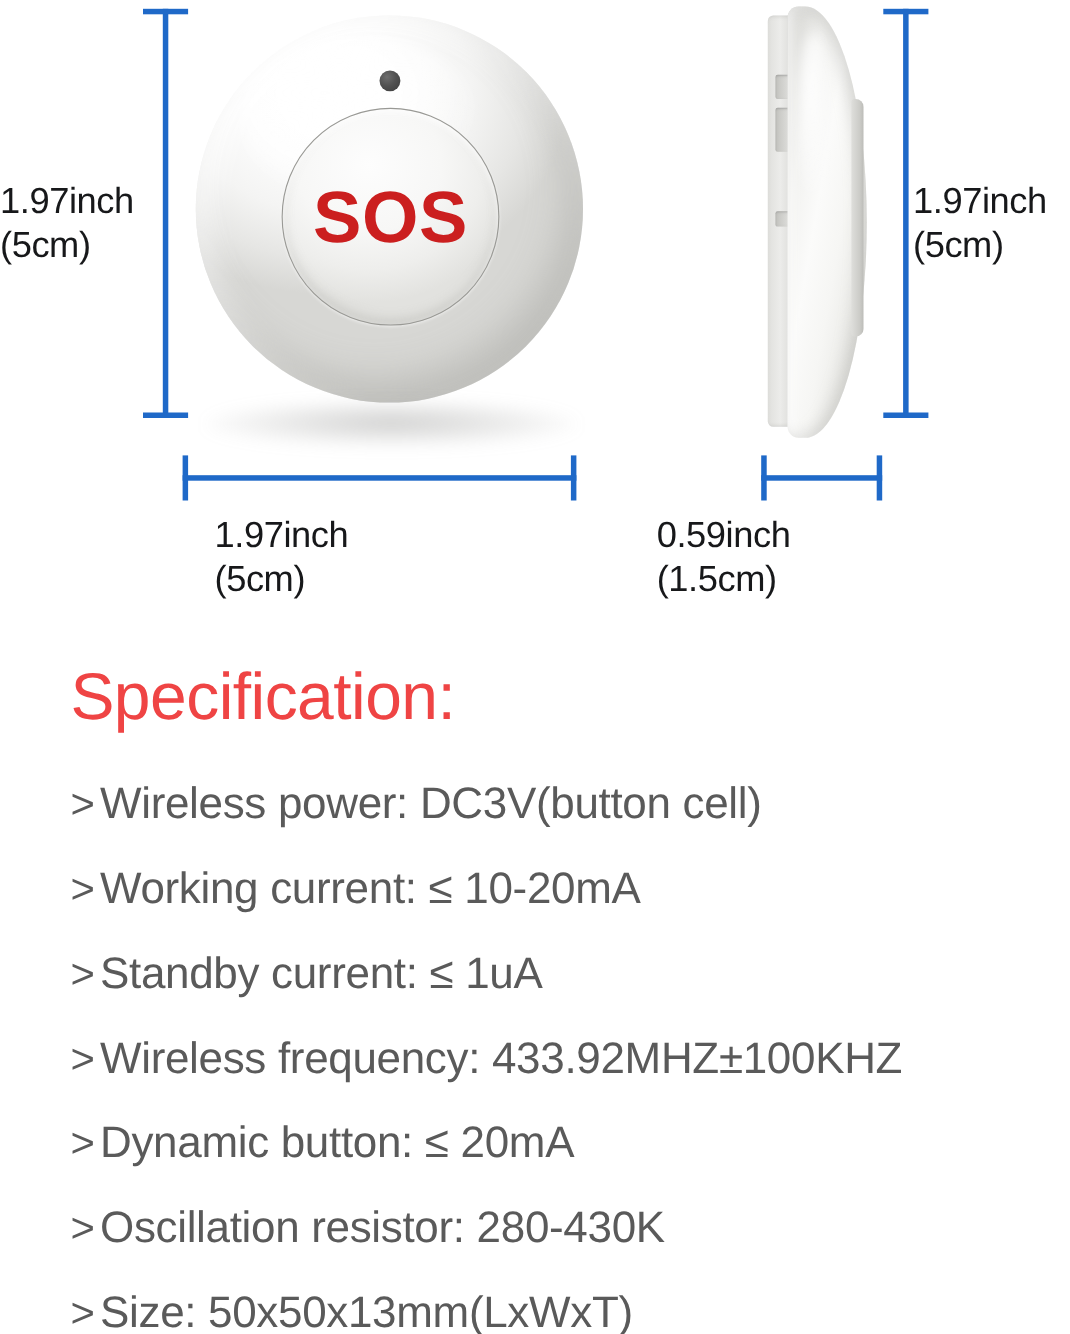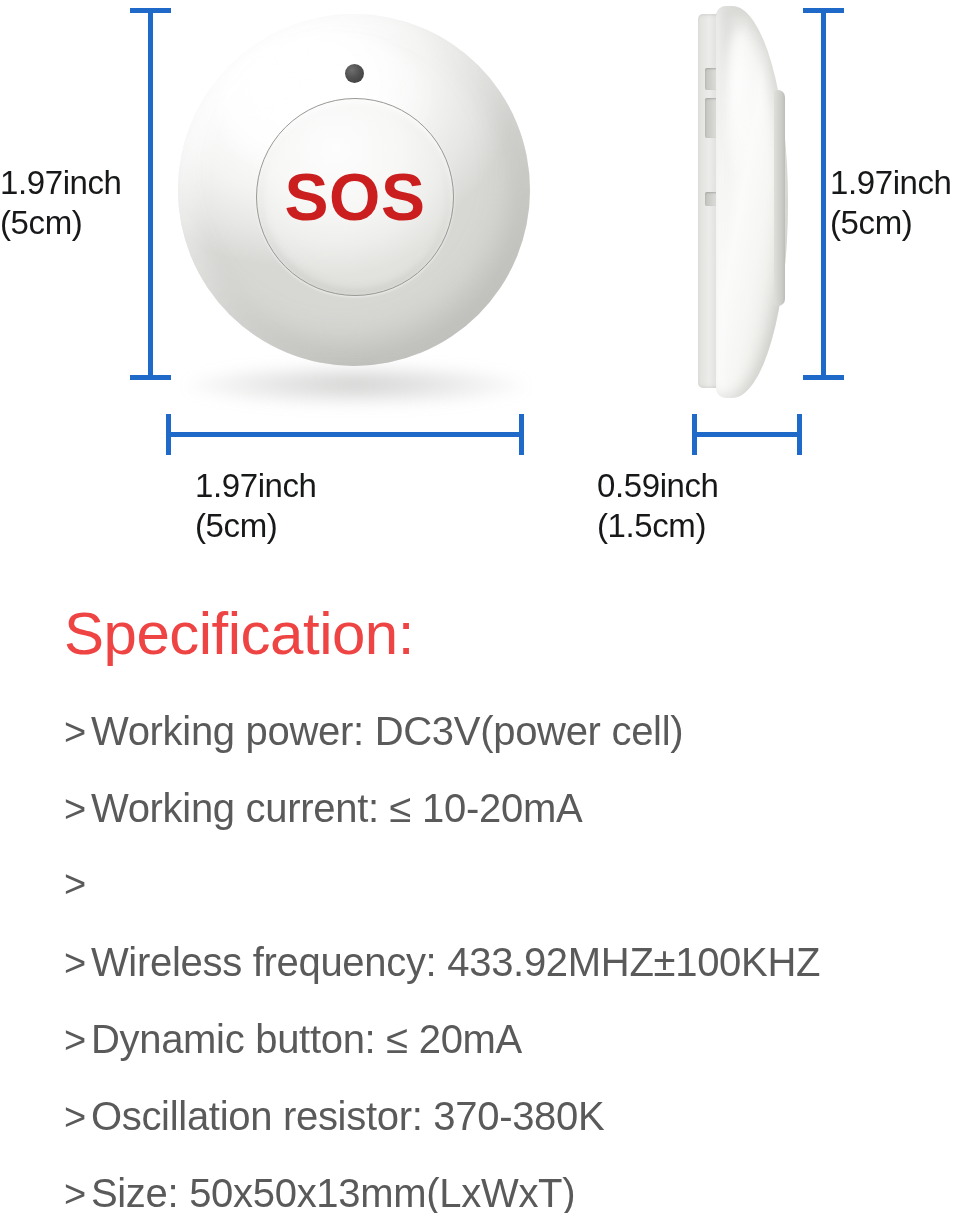--- a/index.html
+++ b/index.html
@@ -300,40 +300,41 @@
   <div class="dim-label" style="left:597px; top:466px; width:300px;">
     <span>0.59inch</span>
     <span class="unit-sub">(1.5cm)</span>
   </div>
 
   <div id="spec-section">
     <div id="spec-heading">Specification:</div>
     <ul id="spec-list">
       <li>
         <span class="spec-marker">&gt;</span>
-        <span>Working power: DC3V(power cell)</span>
+        <span>Wireless power: DC3V(button cell)</span>
       </li>
       <li>
         <span class="spec-marker">&gt;</span>
         <span>Working current: ≤ 10-20mA</span>
       </li>
       <li>
         <span class="spec-marker">&gt;</span>
+        <span>Standby current: ≤ 1uA</span>
       </li>
       <li>
         <span class="spec-marker">&gt;</span>
         <span>Wireless frequency: 433.92MHZ±100KHZ</span>
       </li>
       <li>
         <span class="spec-marker">&gt;</span>
         <span>Dynamic button: ≤ 20mA</span>
       </li>
       <li>
         <span class="spec-marker">&gt;</span>
-        <span>Oscillation resistor: 370-380K</span>
+        <span>Oscillation resistor: 280-430K</span>
       </li>
       <li>
         <span class="spec-marker">&gt;</span>
         <span>Size: 50x50x13mm(LxWxT)</span>
       </li>
     </ul>
   </div>
 
 </div>
 

